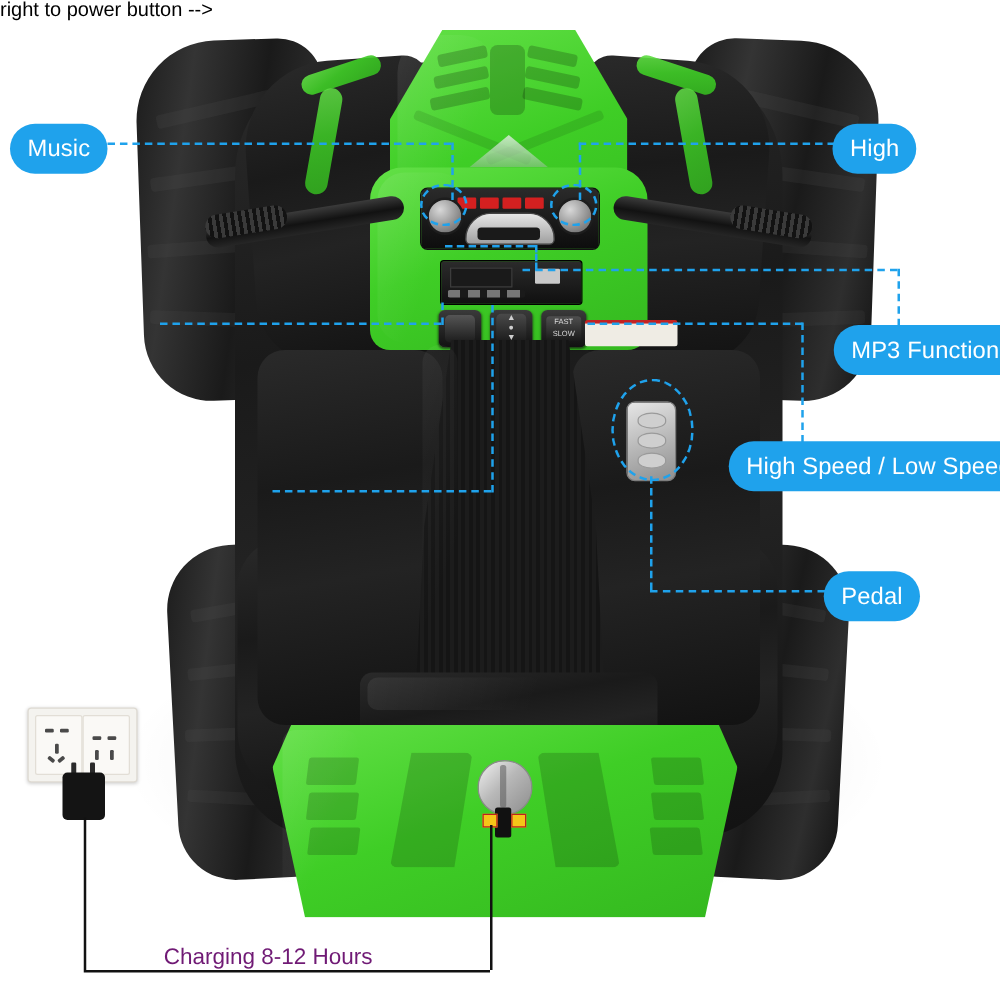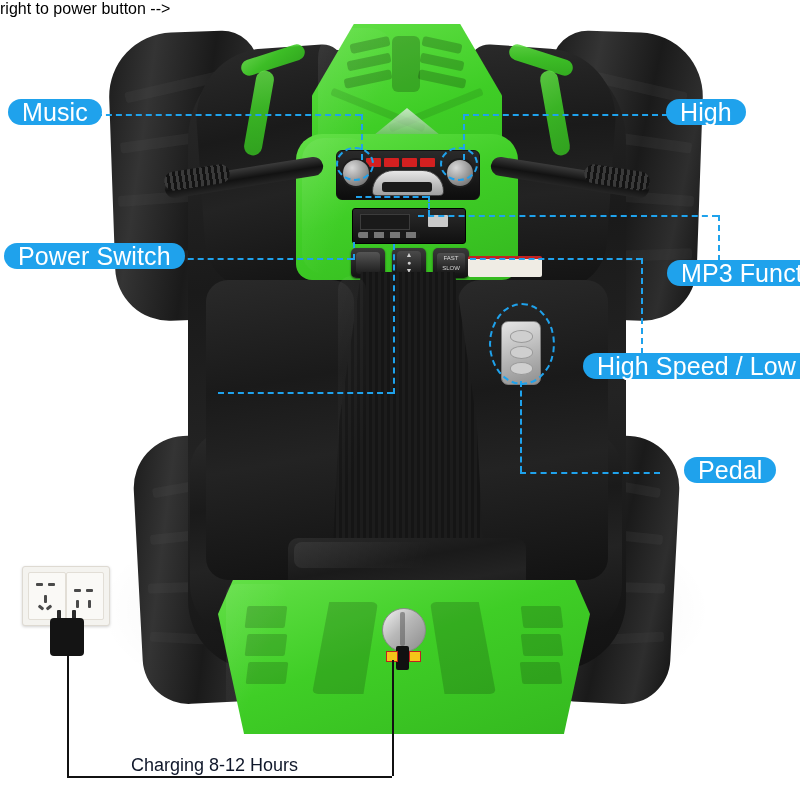--- a/index.html
+++ b/index.html
@@ -4,32 +4,32 @@
 <style>
   html,body{margin:0;padding:0;background:#ffffff;}
   body{width:800px;height:800px;position:relative;overflow:hidden;
        font-family:"Liberation Sans","DejaVu Sans",sans-serif;}
 
   #stage{position:absolute;inset:0;width:800px;height:800px;background:#fff;}
 
   
   .pill{position:absolute;background:#1fa2ec;color:#fff;border-radius:999px;
         display:flex;align-items:center;justify-content:center;
-        font-size:25px;line-height:1;white-space:nowrap;letter-spacing:.1px;
-        padding:0 14px;height:26px;box-sizing:border-box;}
+        font-size:19px;line-height:1;white-space:nowrap;letter-spacing:.1px;
+        padding:0 14px;height:40px;box-sizing:border-box;}
 
   
   .dash-h{position:absolute;height:0;border-top:2.5px dashed #1fa2ec;}
   .dash-v{position:absolute;width:0;border-left:2.5px dashed #1fa2ec;}
   .dash-circle{position:absolute;border:2.5px dashed #1fa2ec;border-radius:50%;}
 
   
   .wire-h{position:absolute;height:0;border-top:2px solid #111;}
   .wire-v{position:absolute;width:0;border-left:2px solid #111;}
-  .charge-text{position:absolute;color:#0f172a;font-size:18px;white-space:nowrap;}
+  .charge-text{position:absolute;color:#701a75;font-size:18px;white-space:nowrap;}
 
   
   .outlet{position:absolute;background:#f4f3ef;border:1px solid #dedad2;
           border-radius:3px;box-shadow:0 1px 3px rgba(0,0,0,.18);}
   .outlet-half{position:absolute;background:#faf9f6;border:1px solid #e2ded6;border-radius:2px;}
   .socket-hole{position:absolute;background:#4a4a4a;border-radius:1px;}
   .plug-body{position:absolute;background:#141414;border-radius:4px;}
   .plug-prong{position:absolute;background:#2b2b2b;border-radius:1px;}
 
   
@@ -289,28 +289,27 @@
   
   <div class="dash-circle" style="left:489px;top:303px;width:62px;height:78px;"></div>
   <div class="dash-v" style="left:520px;top:381px;height:91px;"></div>
   <div class="dash-h" style="left:520px;top:472px;width:140px;"></div>
 
   
   <div class="pill" style="left:8px;top:99px;">Music</div>
 
   <div class="pill" style="left:666px;top:99px;">High</div>
 
-  <div class="pill" style="left:4px;top:243px;">Power Switch</div>
 
   <div class="pill" style="left:667px;top:260px;">MP3 Functions</div>
 
   <div class="pill" style="left:583px;top:353px;">High Speed / Low Speed</div>
 
 
-  <div class="pill" style="left:684px;top:457px;">Pedal</div>
+  <div class="pill" style="left:659px;top:457px;">Pedal</div>
 
   
   <div>
     <div class="outlet" style="left:22px;top:566px;width:86px;height:58px;"></div>
     <div class="outlet-half" style="left:28px;top:572px;width:36px;height:46px;"></div>
     <div class="outlet-half" style="left:66px;top:572px;width:36px;height:46px;"></div>
 
     <div class="socket-hole" style="left:36px;top:583px;width:7px;height:3px;"></div>
     <div class="socket-hole" style="left:48px;top:583px;width:7px;height:3px;"></div>
     <div class="socket-hole" style="left:44px;top:595px;width:3px;height:8px;"></div>

